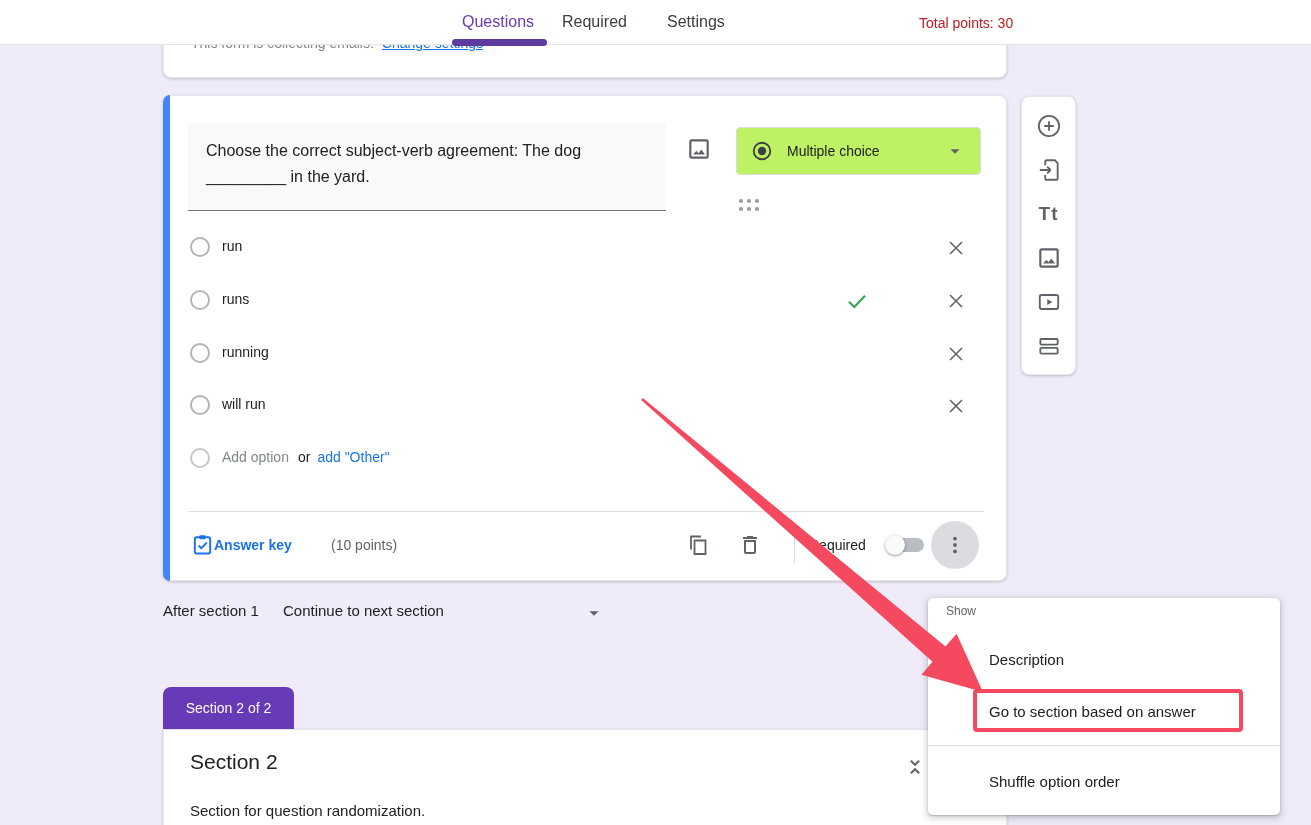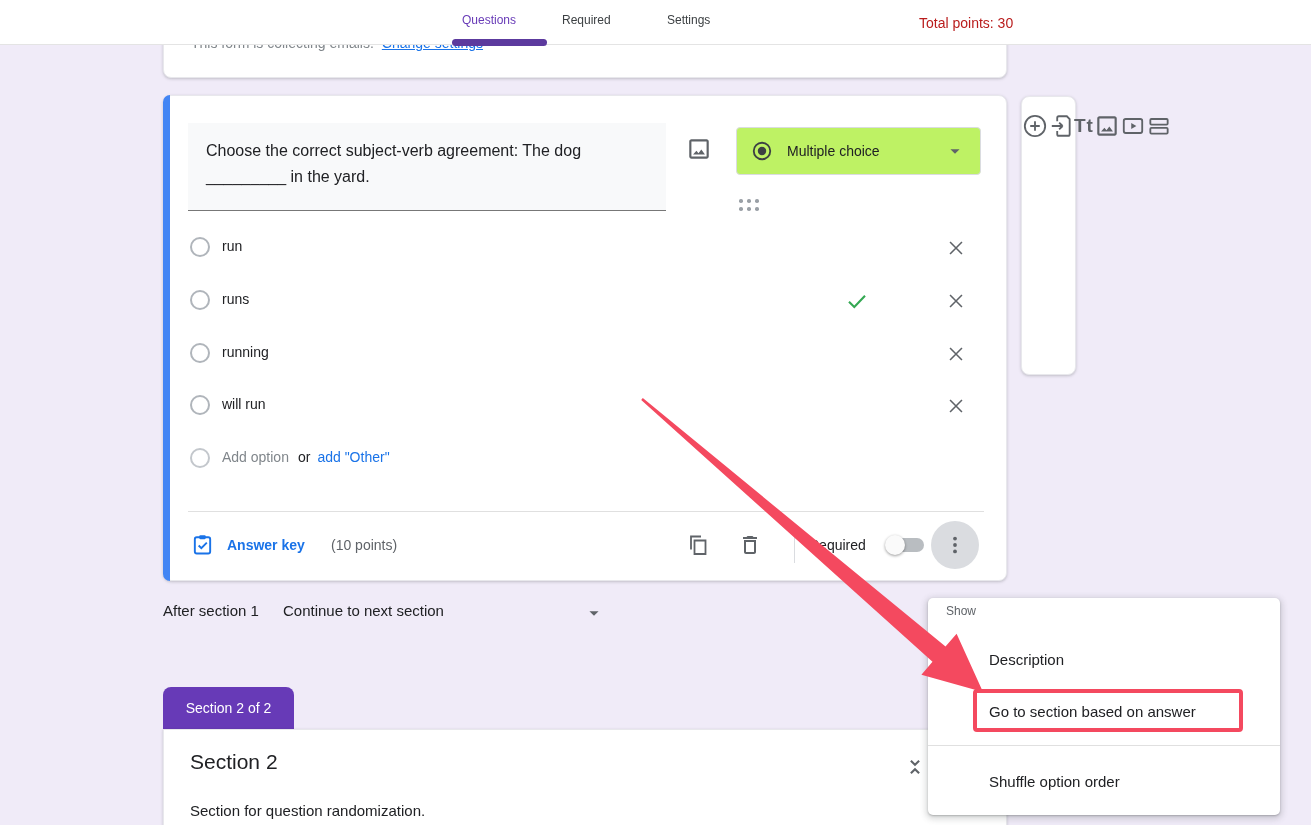--- a/index.html
+++ b/index.html
@@ -2,21 +2,21 @@
 <html><head>
 <meta charset="utf-8">
 <style>
   * { box-sizing: border-box; margin: 0; padding: 0; }
   body { font-family: "Liberation Sans", sans-serif; background: #f0ebf8; }
   #screen { position: relative; width: 1311px; height: 825px; overflow: hidden; background: #f0ebf8; }
 
   
   .topbar { position: absolute; left: 0; top: 0; width: 1311px; height: 45px;
             background: #fff; border-bottom: 1px solid #e4e4e4; z-index: 10; }
-  .tab { position: absolute; top: 13px; font-size: 12px; color: #3c4043; cursor: pointer; }
+  .tab { position: absolute; top: 13px; font-size: 16px; color: #3c4043; cursor: pointer; }
   .tab.active { color: #673ab7; font-weight: 500; }
   .tab-underline { position: absolute; left: 452px; top: 39px; width: 95px; height: 7px;
                    background: #5c3a9e; border-radius: 4px; z-index: 11; }
   .total-points { position: absolute; left: 919px; top: 15px; font-size: 14px; color: #b91c1c; }
 
   
   .card { position: absolute; background: #fff; border-radius: 8px;
           box-shadow: 0 1px 2px rgba(60,64,67,.15), 0 1px 3px 1px rgba(60,64,67,.08);
           border: 1px solid #e8e8ec; }
 
@@ -51,35 +51,35 @@
   .opt-label { position: absolute; left: 34px; top: 5px; font-size: 14px; color: #202124; cursor: text; }
   .opt-x { position: absolute; left: 757px; top: 4px; width: 22px; height: 22px; cursor: pointer; }
   .opt-check { position: absolute; left: 657px; top: 3px; width: 24px; height: 24px; }
   .addopt-label { color: #80868b; }
   .addopt-or { color: #202124; margin: 0 7px 0 9px; }
   .addopt-other { color: #1a73e8; font-weight: 500; cursor: pointer; }
 
   .qdivider { position: absolute; left: 24px; top: 415px; width: 796px; height: 1px; background: #e0e0e0; }
 
   .answer-key { position: absolute; left: 27px; top: 437px; display: flex; align-items: center; cursor: pointer; }
-  .answer-key .ak-label { color: #1a73e8; font-size: 14px; font-weight: 600; margin-left: 13px; }
+  .answer-key .ak-label { color: #1a73e8; font-size: 14px; font-weight: 600; }
   .points { position: absolute; left: 167px; top: 441px; font-size: 14px; color: #5f6368; }
   .foot-icon { position: absolute; top: 437px; width: 24px; height: 24px; cursor: pointer; }
   .vdiv { position: absolute; left: 630px; top: 431px; width: 1px; height: 36px; background: #dadce0; }
   .required-label { position: absolute; left: 645px; top: 441px; font-size: 14px; color: #202124; }
   .toggle { position: absolute; left: 724px; top: 442px; width: 36px; height: 14px;
             background: #b9bdc1; border-radius: 7px; cursor: pointer; }
   .toggle .knob { position: absolute; left: -3px; top: -3px; width: 20px; height: 20px;
                   border-radius: 50%; background: #fafafa; box-shadow: 0 1px 3px rgba(0,0,0,.4); }
   .more-btn { position: absolute; left: 767px; top: 425px; width: 48px; height: 48px; border-radius: 50%;
               background: #dadce0; display: flex; align-items: center; justify-content: center; cursor: pointer; }
 
   
   .side-toolbar { left: 1021px; top: 96px; width: 55px; height: 279px; z-index: 2;
-                  display: flex; flex-direction: row; align-items: flex-start; padding-top: 7px; }
+                  display: flex; flex-direction: column; align-items: center; padding-top: 7px; }
   .tool-btn { width: 44px; height: 44px; display: flex; align-items: center; justify-content: center; cursor: pointer; }
   .tt-glyph { font-size: 19px; font-weight: 700; color: #5f6368; letter-spacing: 1px; }
 
   
   .after-section { position: absolute; left: 163px; top: 599px; width: 460px; height: 26px; z-index: 2; }
   .after-label { position: absolute; left: 0; top: 3px; font-size: 15px; color: #202124; }
   .after-value { position: absolute; left: 120px; top: 3px; font-size: 15px; color: #202124; cursor: pointer; }
   .after-caret { position: absolute; left: 420px; top: 3px; cursor: pointer; }
 
   

